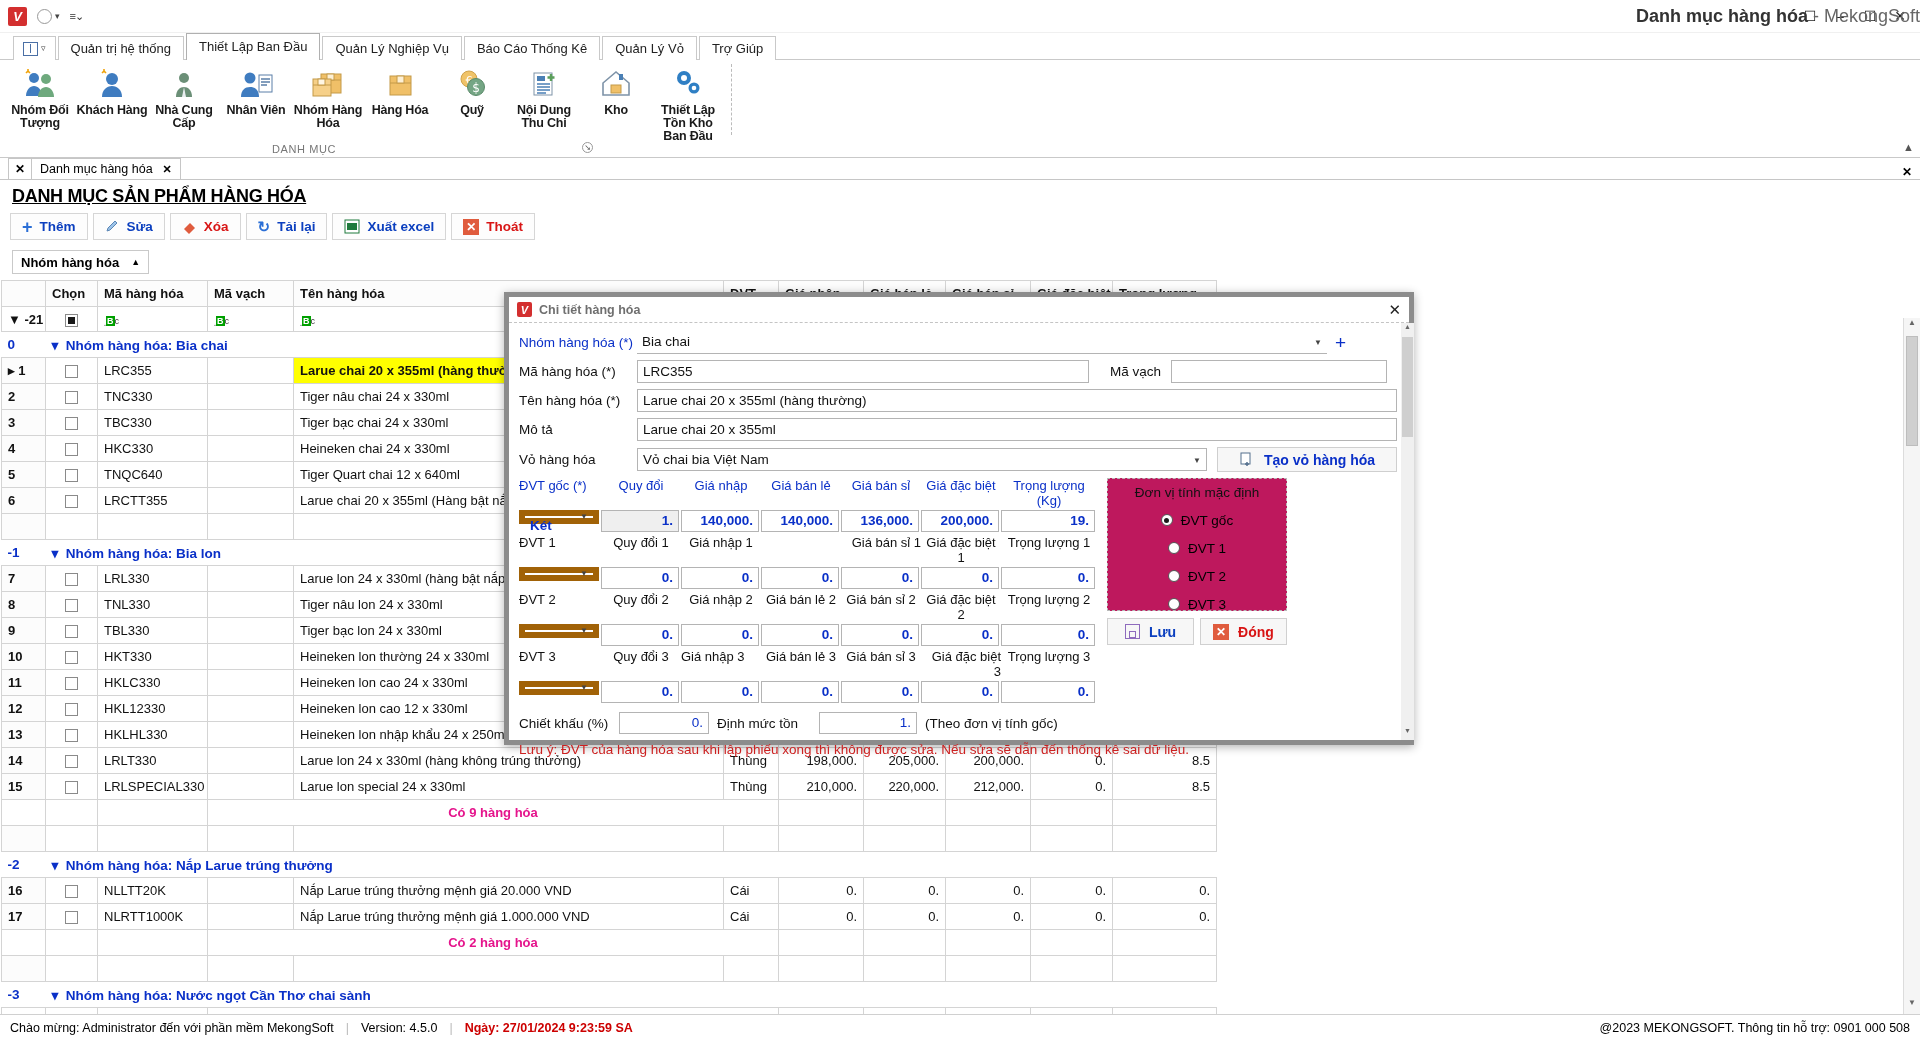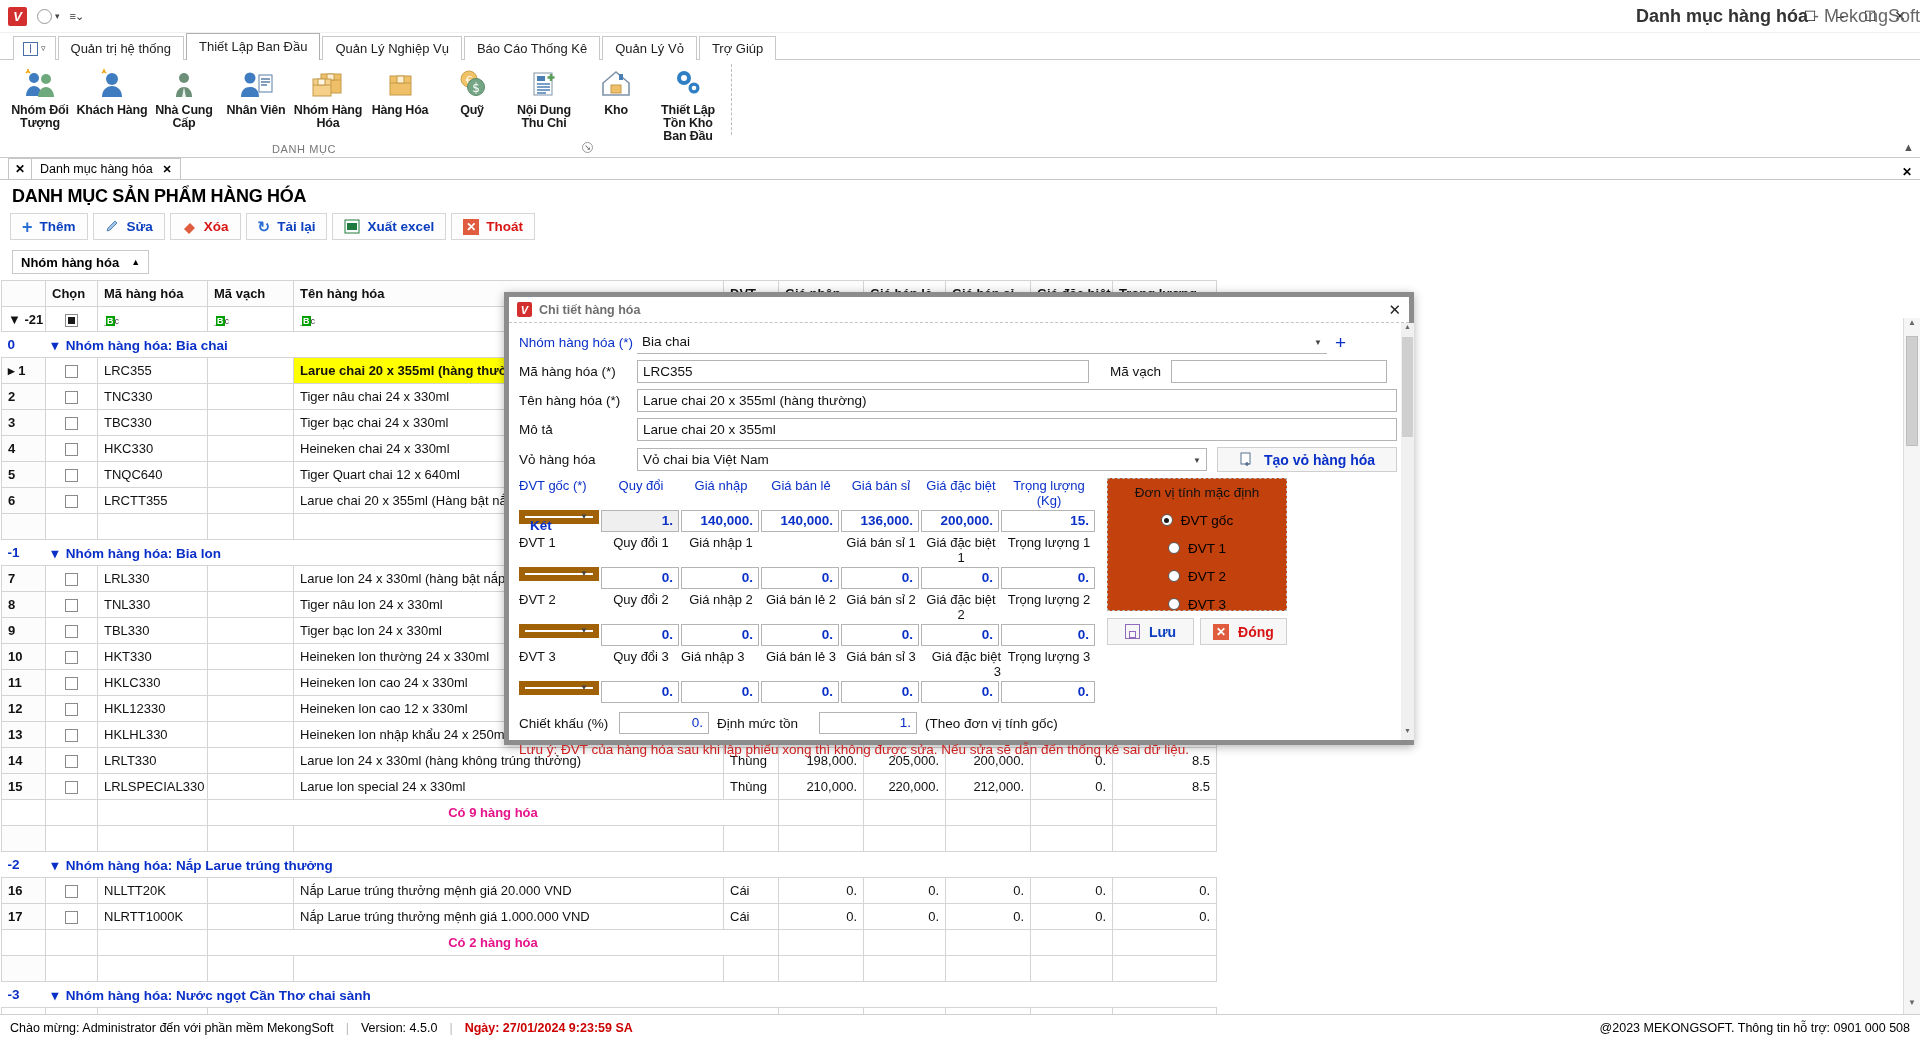--- a/index.html
+++ b/index.html
@@ -100,20 +100,21 @@
     height: 21px; border: 1px solid #c6c6c6; border-bottom: none;
     display: flex; align-items: center; gap: 10px; padding: 0 8px;
     font-size: 12.5px; background: #fff; margin-left: -1px;
   }
   .doctab .x { font-weight: bold; font-size: 11px; }
   .doctabs-right { margin-left:auto; padding-right:8px; font-weight:bold; font-size:12px;}
   
   .page-title {
     font-size: 18px; font-weight: bold; color: #000; padding: 6px 0 4px 12px;
     letter-spacing: -0.3px;
+    text-decoration: underline;
   }
   .actionbar { display: flex; gap: 5px; padding: 2px 0 6px 10px; }
   .act {
     display: flex; align-items: center; gap: 7px; height: 27px;
     border: 1px solid #d6d6d6; background: #fdfdfd; padding: 0 11px;
     font-weight: bold; font-size: 13.5px;
   }
   .act .t-blue { color: #0b3fbf; }
   .act .t-red { color: #d81515; }
   .grp-filter { padding: 4px 0 4px 12px; }
@@ -205,21 +206,21 @@
     position: relative;
   }
   .selcell.empty { font-weight: normal; }
   .selcell .carr { position:absolute; right:5px; top:50%; transform:translateY(-50%); font-size:8px; color:#444;}
   .btn-create {
     display: flex; align-items: center; justify-content: center; gap: 10px;
     border: 1px solid #cfcfcf; background: #f7f7f7; height: 25px;
     font-weight: bold; color: #0a30c8; font-size: 14px;
   }
   .defbox {
-    border: 1px dashed #b9b9b9; background: #c2410c; padding: 6px 0;
+    border: 1px dashed #b9b9b9; background: #be185d; padding: 6px 0;
   }
   .defbox .dt { text-align: center; font-size: 13.5px; color: #111; margin-bottom: 6px;}
   .radio-line { display: flex; align-items: center; justify-content: center; gap: 8px; height: 28px; font-size: 13.5px;}
   .radio {
     width: 12px; height: 12px; border: 1px solid #555; border-radius: 50%;
     display: inline-block; position: relative; background: #fff;
   }
   .radio.on::after {
     content: ''; position: absolute; inset: 2.5px; border-radius: 50%; background: #1a1a1a;
   }
@@ -921,29 +922,29 @@
         <div style="display:flex; gap:2px; margin-bottom:3px;">
           <div class="selcell" style="width:80px">
             <span>Két</span>
             <span class="carr">▼</span>
           </div>
           <div class="numcell gray" style="width:78px">1.</div>
           <div class="numcell" style="width:78px">140,000.</div>
           <div class="numcell" style="width:78px">140,000.</div>
           <div class="numcell" style="width:78px">136,000.</div>
           <div class="numcell" style="width:78px">200,000.</div>
-          <div class="numcell" style="width:94px">15.</div>
+          <div class="numcell" style="width:94px">19.</div>
         </div>
 
         <div style="display:flex; margin-bottom:2px;">
           <div class="mini-hdr2" style="width:82px">ĐVT 1</div>
           <div class="mini-hdr2" style="width:80px;text-align:center">Quy đổi 1</div>
           <div class="mini-hdr2" style="width:80px;text-align:center">Giá nhập 1</div>
           <div class="mini-hdr2" style="width:80px;text-align:center"></div>
-          <div class="mini-hdr2" style="width:80px;text-align:center">Giá bán sỉ 1</div>
+          <div class="mini-hdr2" style="width:80px;text-align:right">Giá bán sỉ 1</div>
           <div class="mini-hdr2" style="width:80px;text-align:center">Giá đặc biệt 1</div>
           <div class="mini-hdr2" style="width:96px;text-align:center">Trọng lượng 1</div>
         </div>
         <div style="display:flex; gap:2px; margin-bottom:3px;">
           <div class="selcell empty" style="width:80px">
             <span></span>
             <span class="carr">▼</span>
           </div>
           <div class="numcell" style="width:78px">0.</div>
           <div class="numcell" style="width:78px">0.</div>

